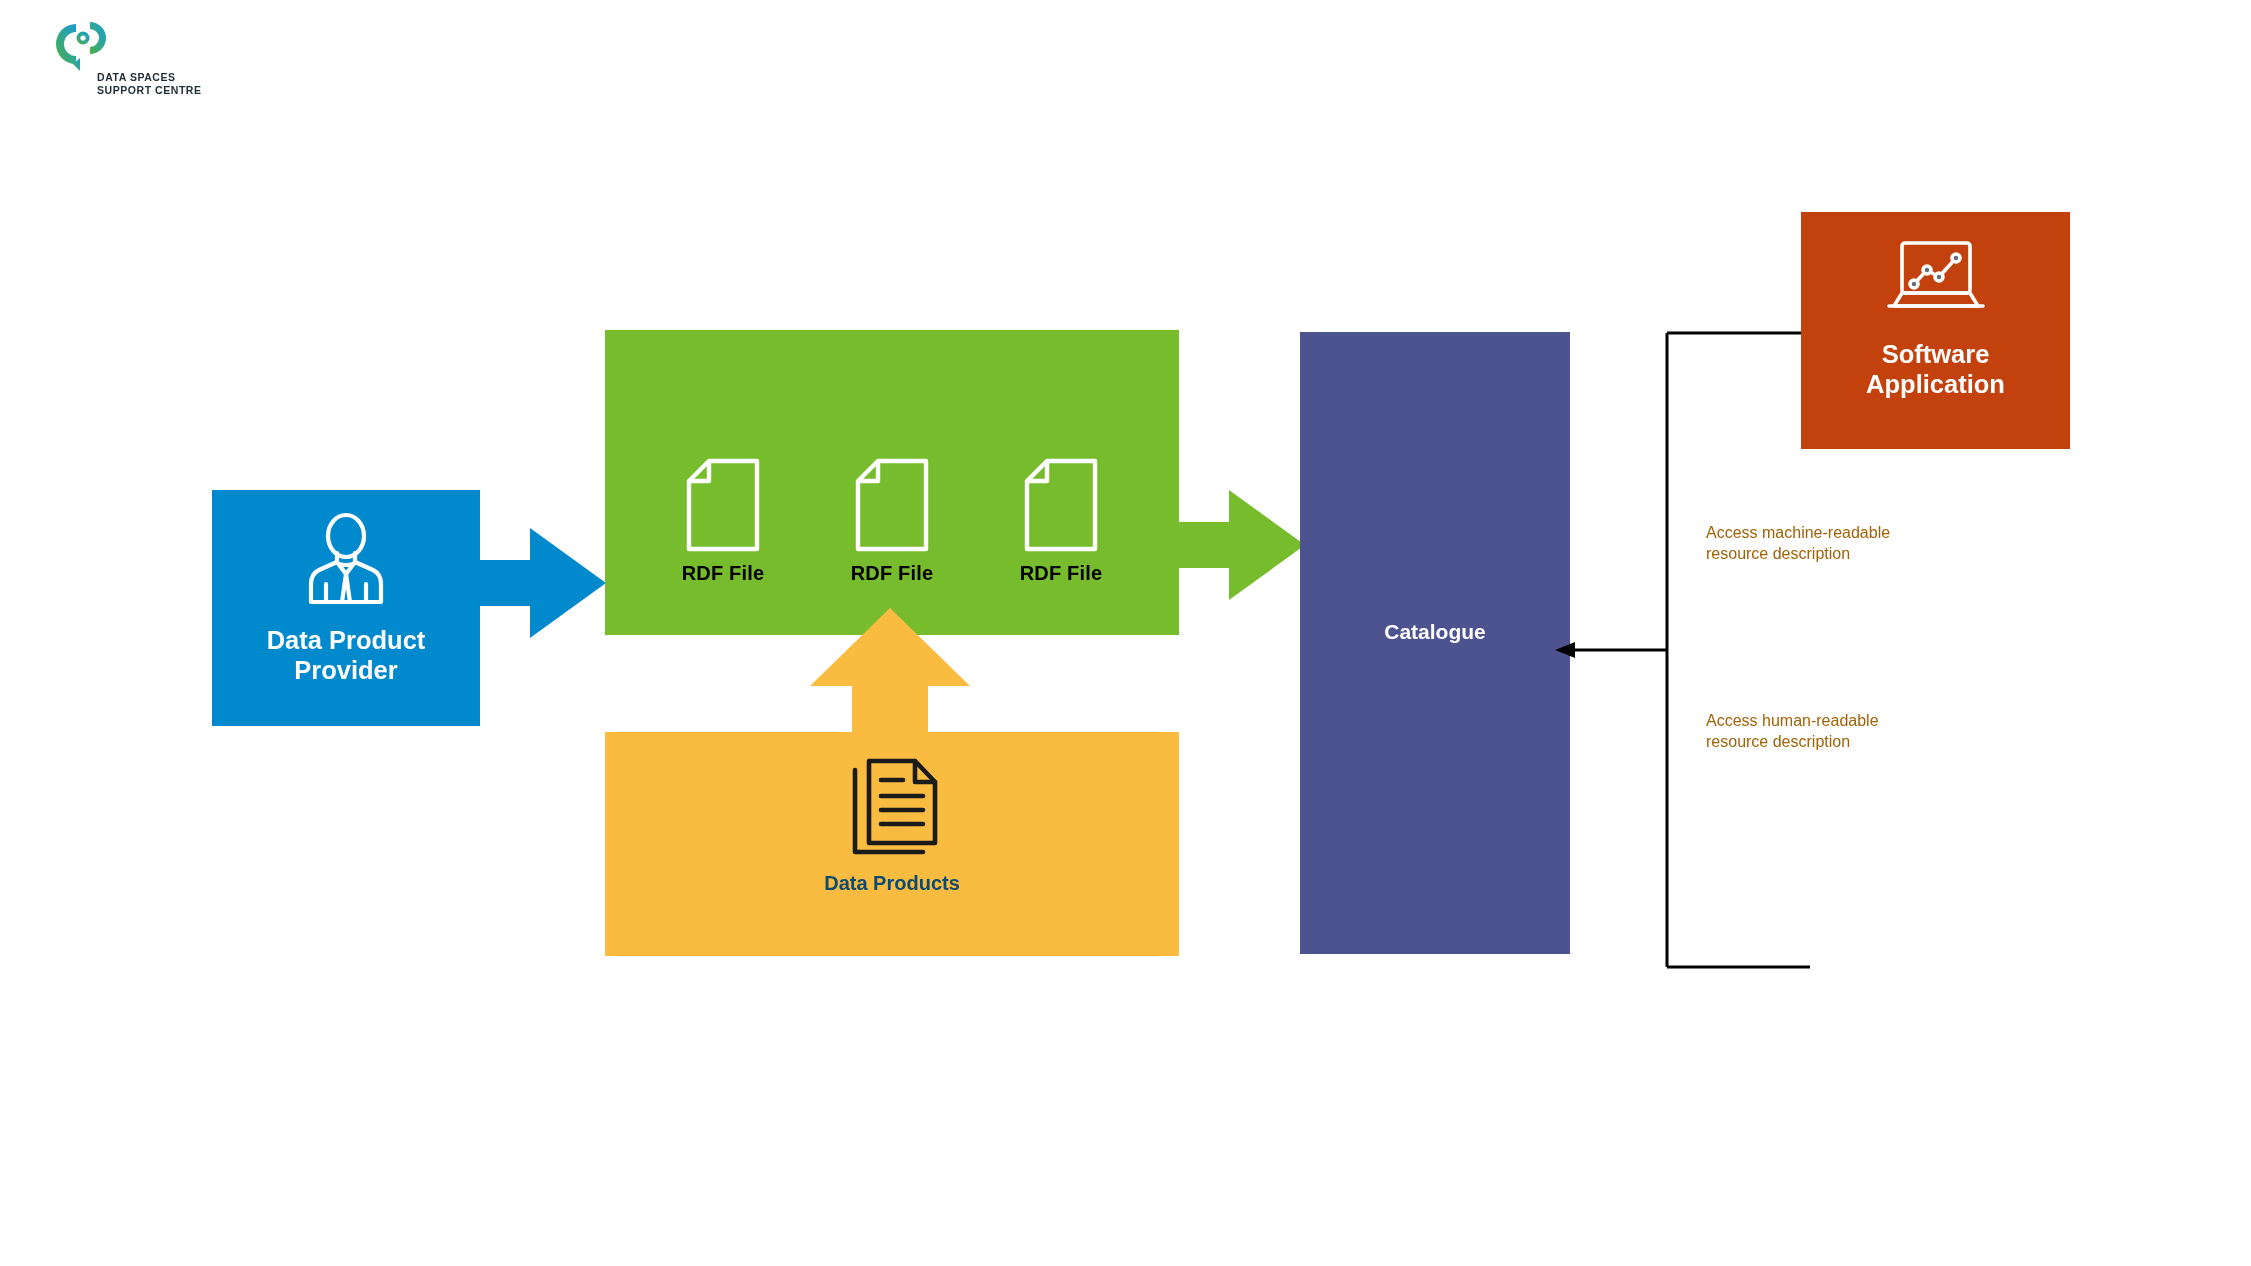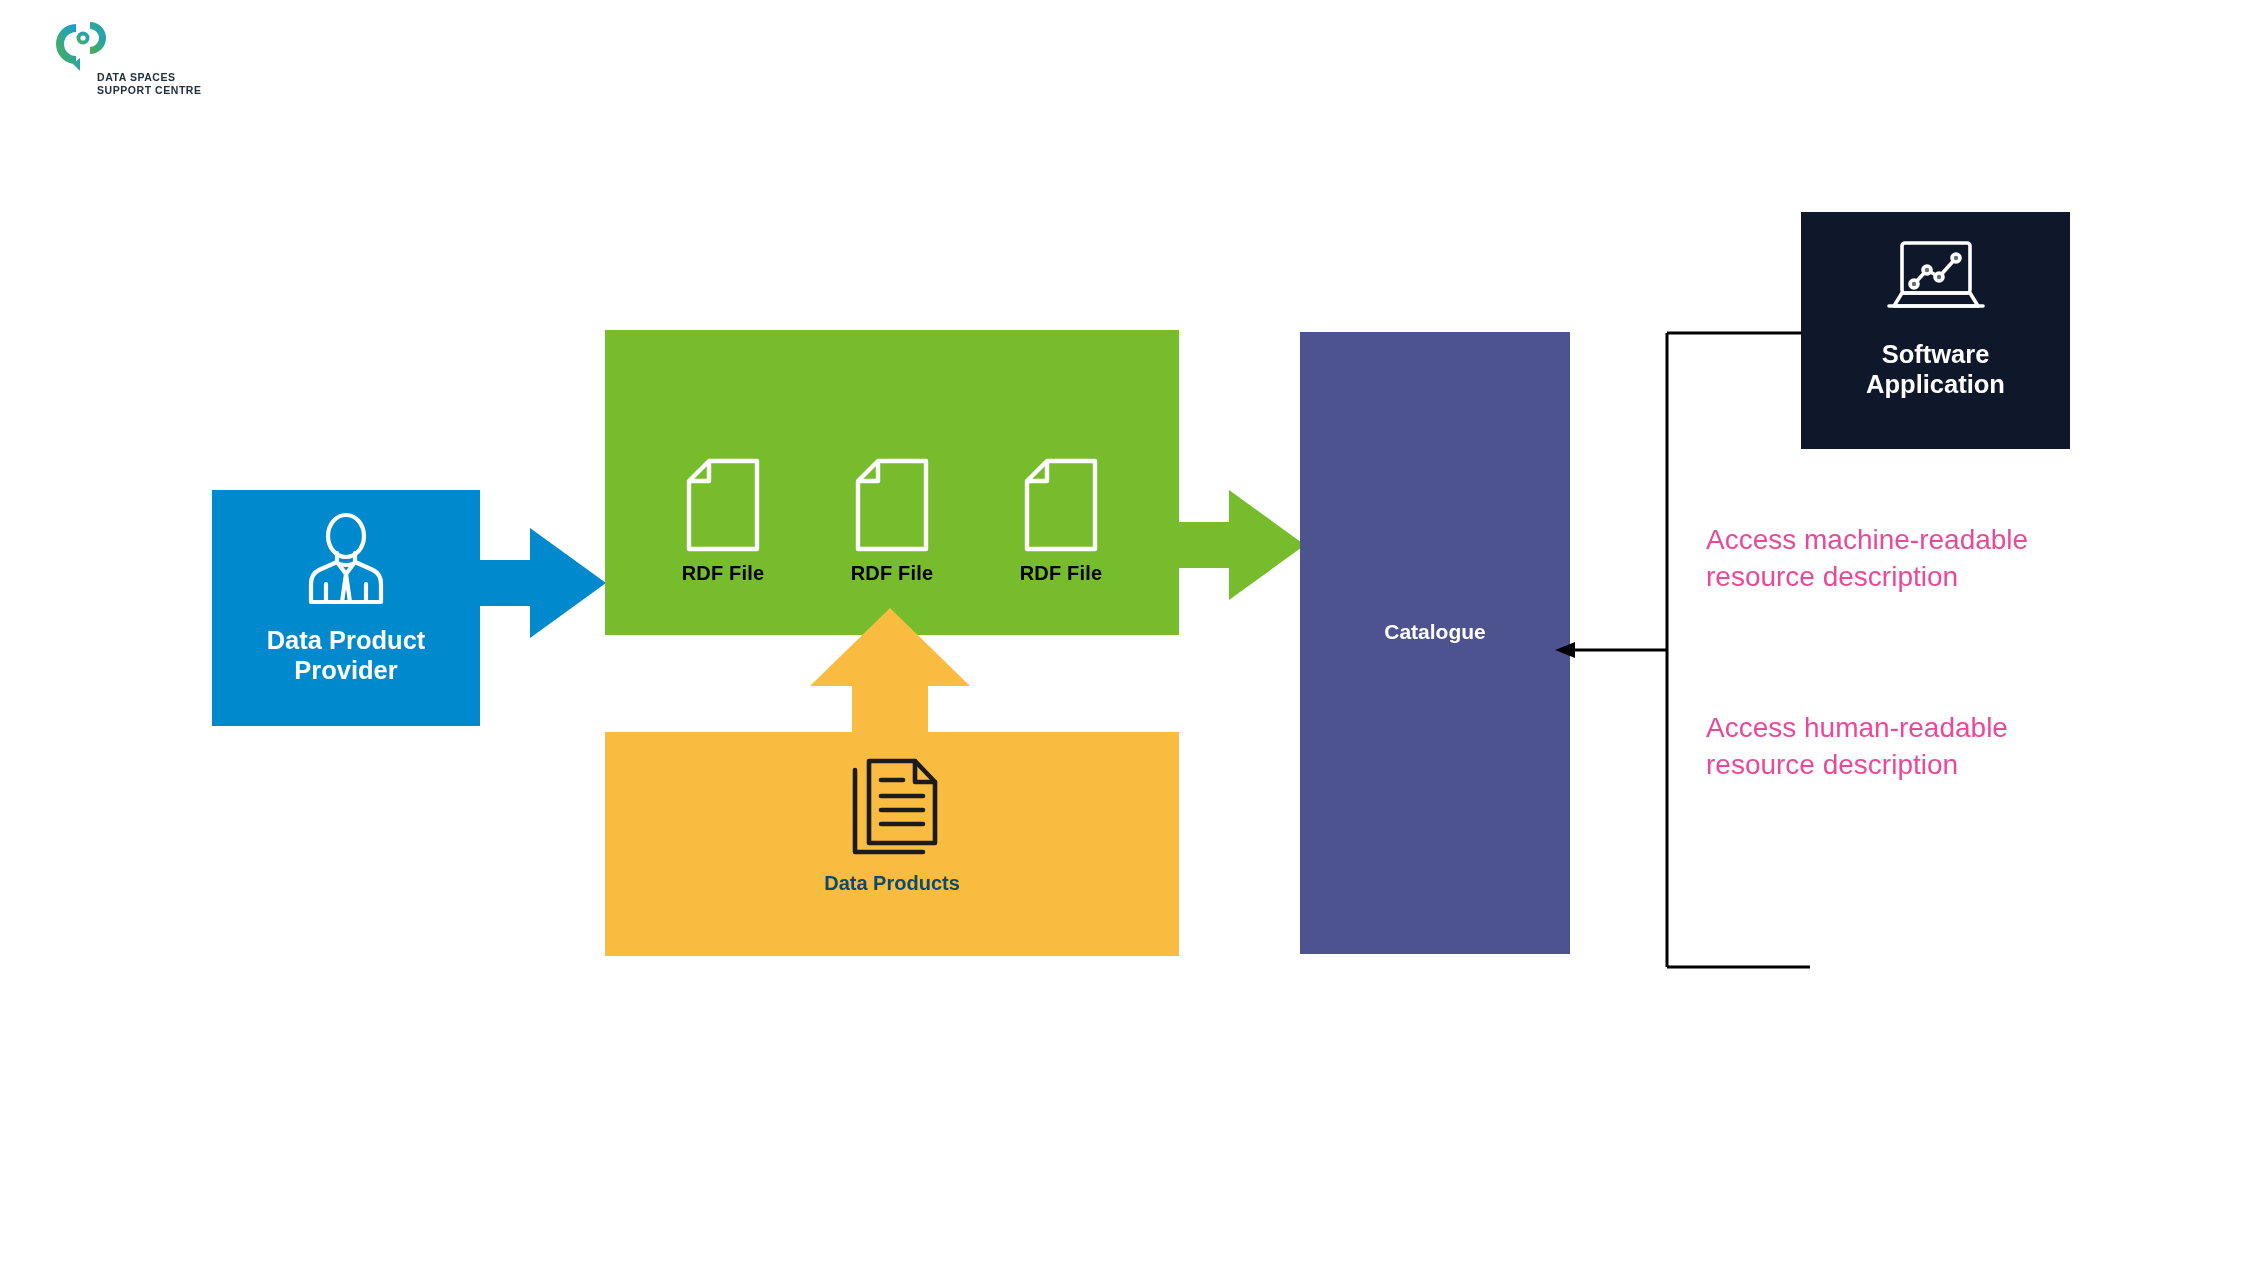--- a/index.html
+++ b/index.html
@@ -59,34 +59,34 @@
   .orange-caption{margin-top:8px;color:#0c4a6e;font-size:20px;font-weight:bold;}
 
   
   #arrow-orange{position:absolute;left:810px;top:608px;width:160px;height:130px;}
 
   
   #box-catalogue{left:1300px;top:332px;width:270px;height:622px;background:#4C538F;}
   #catalogue-label{top:288px;font-size:21px;}
 
   
-  #box-software{left:1801px;top:212px;width:269px;height:237px;background:#0f172a;}
+  #box-software{left:1801px;top:212px;width:269px;height:237px;background:#c2410c;}
   #software-icon{position:absolute;left:50%;top:28px;width:100px;height:78px;margin-left:-50px;}
   #software-label{top:128px;font-size:25.5px;}
 
   #box-consumer{left:1801px;top:835px;width:269px;height:236px;background:#5F6E78;}
   #consumer-icon{position:absolute;left:50%;top:24px;width:104px;height:92px;margin-left:-52px;}
   #consumer-label{top:130px;font-size:25.5px;}
 
   
   #connector{position:absolute;left:1555px;top:320px;width:330px;height:660px;}
 
   
   .access-label{
-    position:absolute;color:#ec4899;font-size:28px;line-height:1.32;white-space:pre-line;
+    position:absolute;color:#a16207;font-size:16px;line-height:1.32;white-space:pre-line;
   }
   #label-machine{left:1706px;top:522px;}
   #label-human{left:1706px;top:710px;}
 </style>
 </head>
 <body>
 
 <div class="canvas">
 
   <div id="logo">

